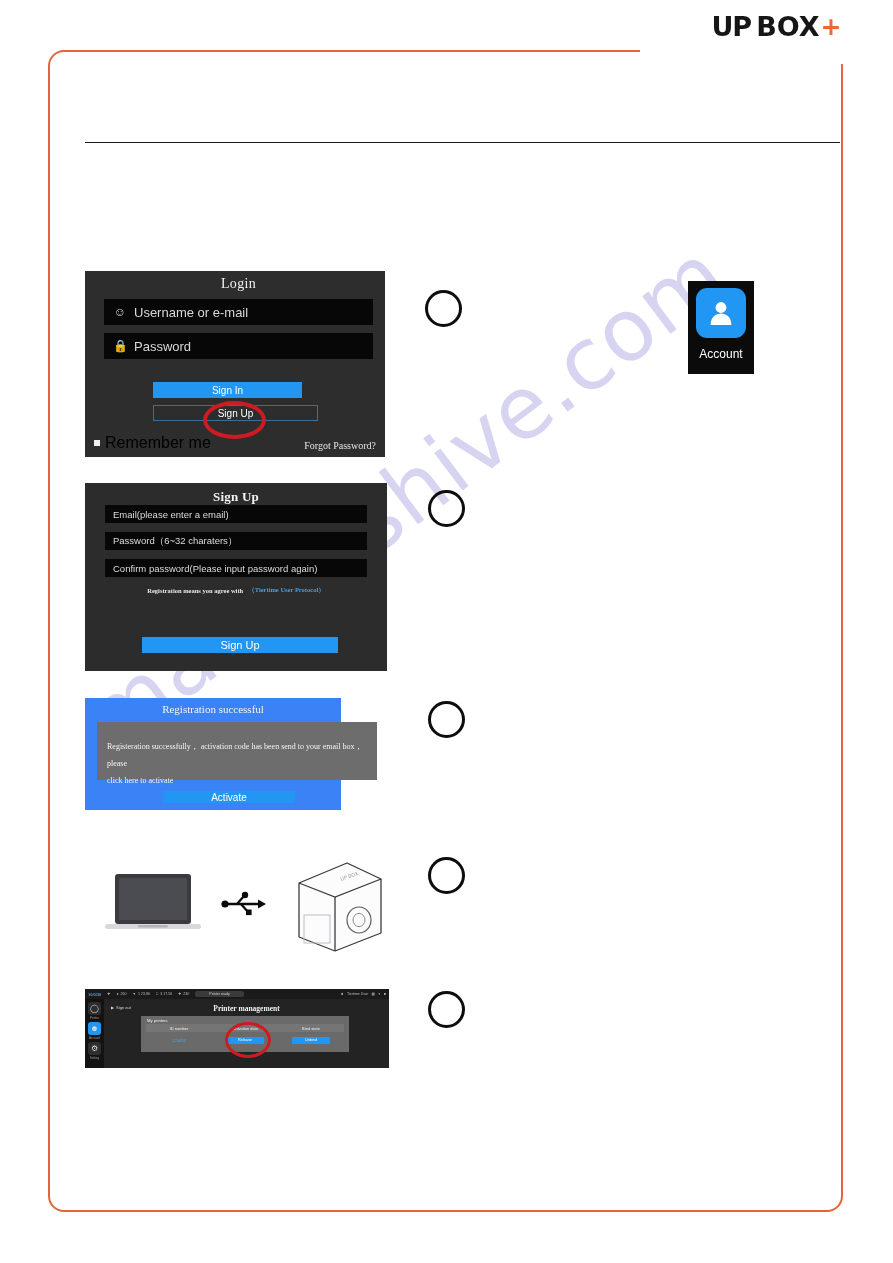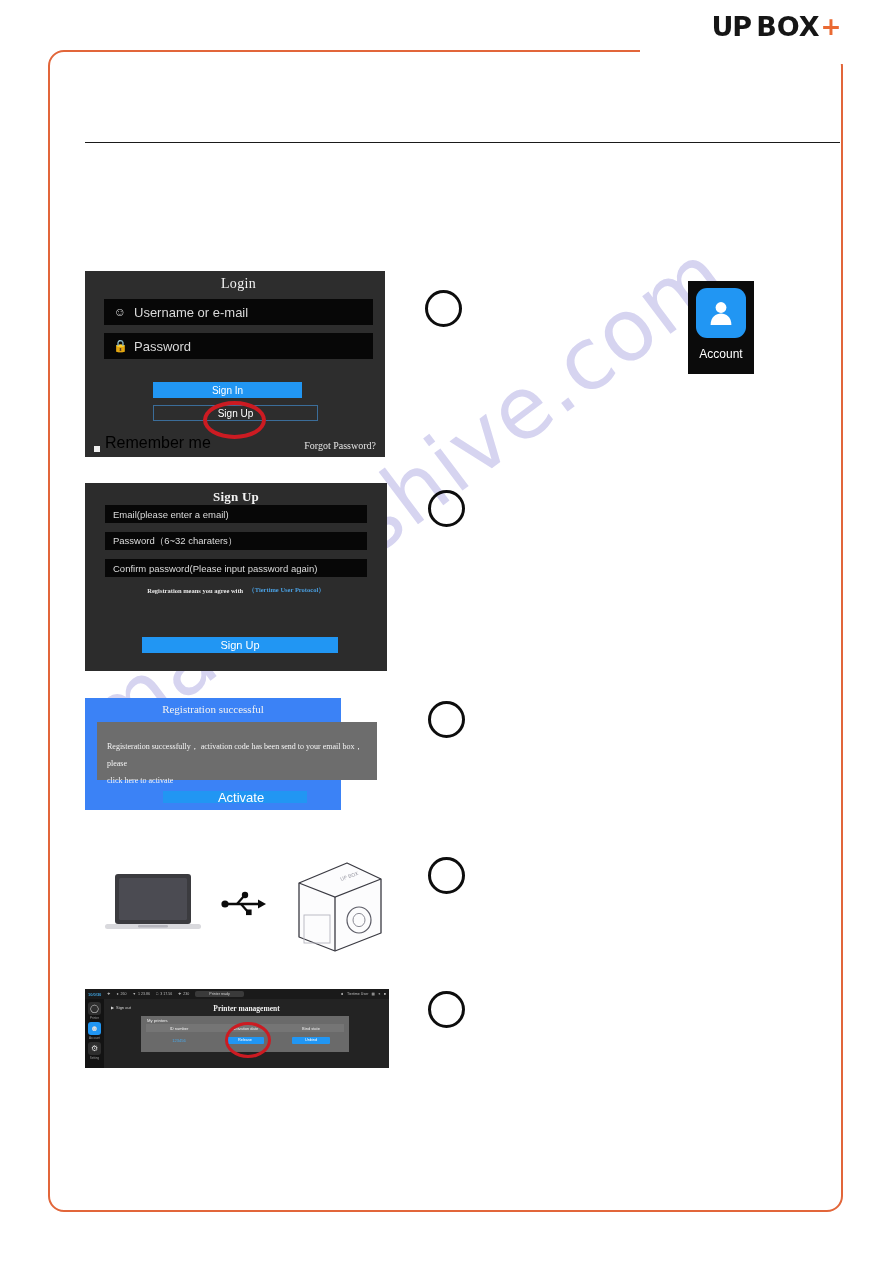--- a/index.html
+++ b/index.html
@@ -182,21 +182,21 @@
     align-items: center;
     justify-content: center;
     box-sizing: border-box;
     font-family: "Liberation Sans", sans-serif;
   }
   #remember-row {
     position: absolute;
     left: 9px;
     bottom: 5px;
     display: flex;
-    align-items: flex-end;
+    align-items: center;
   }
   #remember-box {
     width: 6px;
     height: 6px;
     background: #efefef;
     margin-right: 5px;
   }
   #forgot-link {
     position: absolute;
     right: 9px;
@@ -312,27 +312,26 @@
     line-height: 17px;
   }
   #btn-activate {
     position: absolute;
     left: 78px;
     top: 93px;
     width: 132px;
     height: 12px;
     background: #2196f3;
     color: #ffffff;
-    font-size: 13px;
+    font-size: 10px;
     display: flex;
     align-items: center;
     justify-content: center;
     border: none;
     font-family: "Liberation Sans", sans-serif;
-    padding-left: 12px;
   }
 
   
   #account-tile {
     position: absolute;
     left: 688px;
     top: 281px;
     width: 66px;
     height: 93px;
     background: #0b0b0b;

